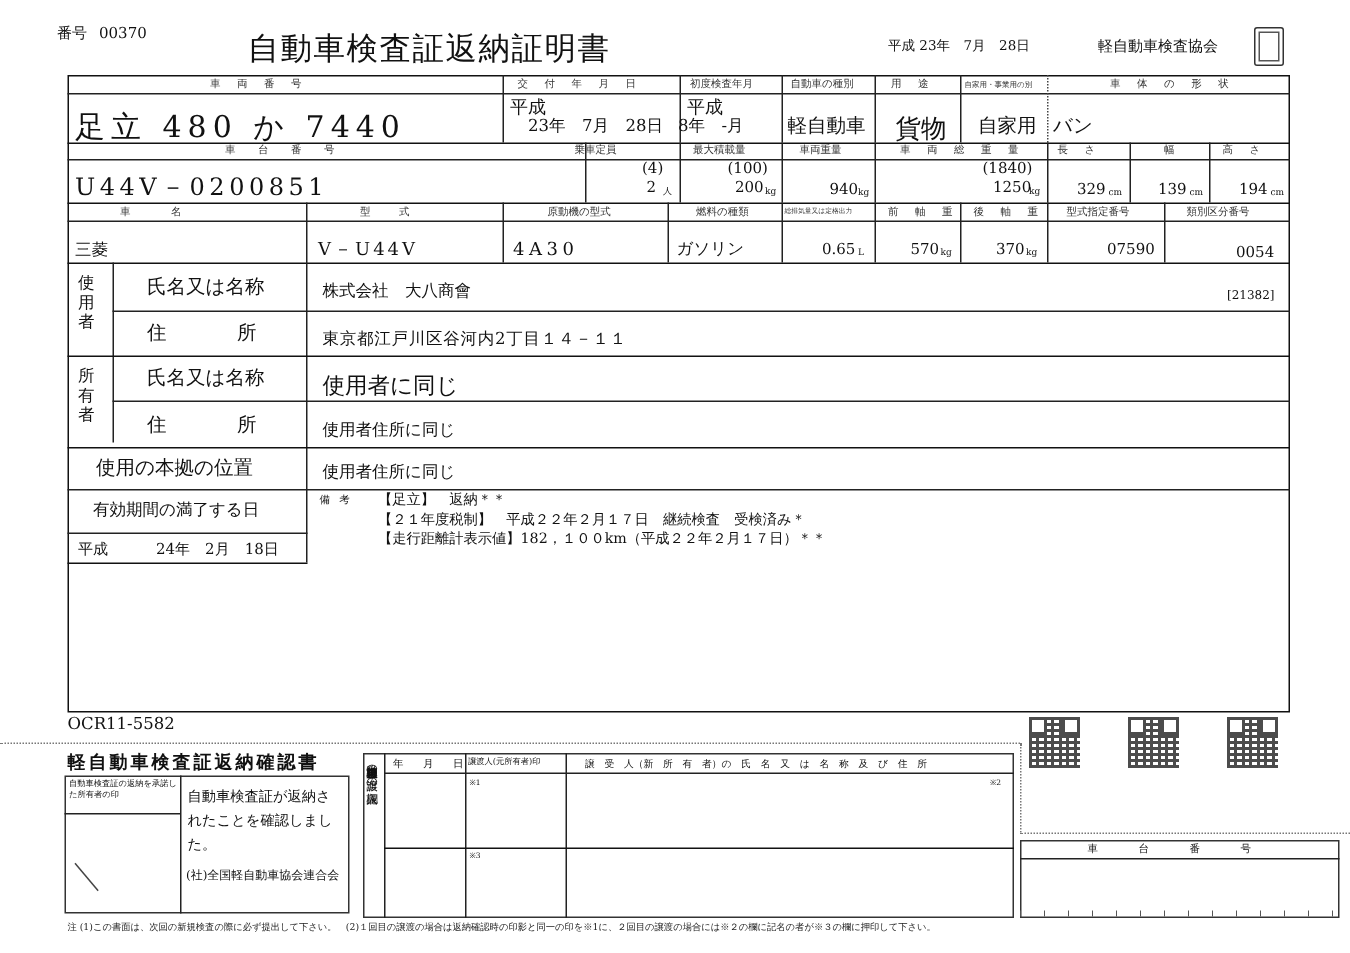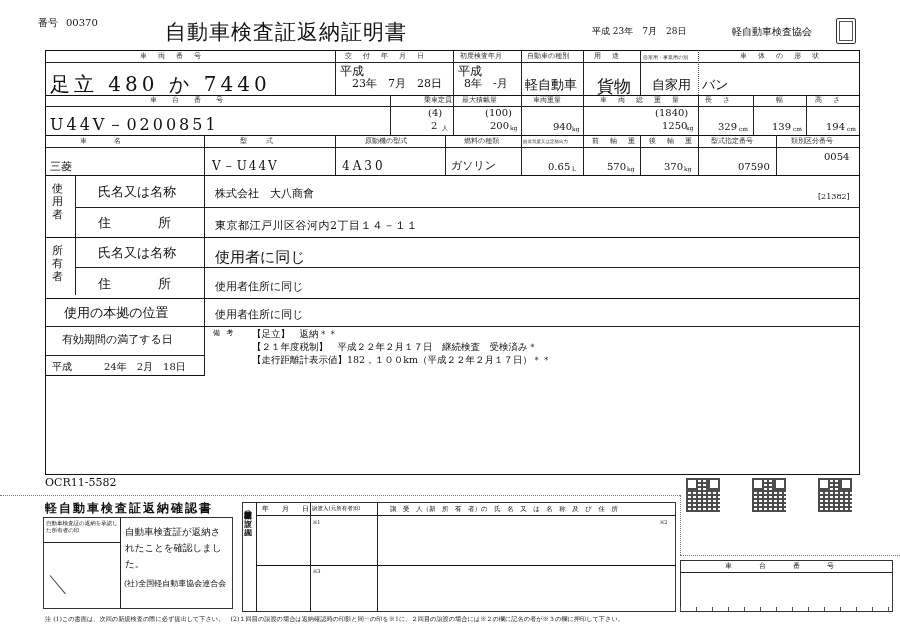--- a/index.html
+++ b/index.html
@@ -56,38 +56,38 @@
 <div class="t hdr" style="left:460px;top:53px;letter-spacing:0;text-align:center;">初度検査年月</div>
 <div class="t hdr" style="left:527px;top:53px;letter-spacing:0;">自動車の種別</div>
 <div class="t hdr" style="left:594px;top:53px;">用　途</div>
 <div class="t hdrs" style="left:643px;top:55px;">自家用・事業用の別</div>
 <div class="t hdr" style="left:740px;top:53px;">車　体　の　形　状</div>
 
 <div class="t big" style="left:50px;top:74px;">足立 480 か 7440</div>
 <div class="t val" style="left:340px;top:65px;">平成</div>
 <div class="t val" style="left:352px;top:78px;font-size:11px;">23年　7月　28日</div>
 <div class="t val" style="left:458px;top:65px;">平成</div>
-<div class="t val" style="left:464px;top:78px;font-size:11px;">8年　-月</div>
+<div class="t val" style="left:452px;top:78px;font-size:11px;">8年　-月</div>
 <div class="t" style="left:525px;top:78px;font-size:13px;">軽自動車</div>
 <div class="t" style="left:597px;top:78px;font-size:17px;">貨物</div>
 <div class="t" style="left:652px;top:78px;font-size:13px;">自家用</div>
 <div class="t" style="left:702px;top:78px;font-size:13px;">バン</div>
 
 <div class="hl" style="left:45px;top:106px;width:815px;"></div>
 <div class="hlb" style="left:45px;top:135px;width:815px;"></div>
 <div class="vl" style="left:390px;top:95px;height:40px;"></div>
 <div class="vl" style="left:453px;top:95px;height:40px;"></div>
 <div class="vl" style="left:521px;top:95px;height:40px;"></div>
 <div class="vl" style="left:583px;top:95px;height:40px;"></div>
 <div class="vl" style="left:698px;top:95px;height:40px;"></div>
 <div class="vl" style="left:753px;top:95px;height:40px;"></div>
 <div class="vl" style="left:806px;top:95px;height:40px;"></div>
 
 <div class="t hdr" style="left:150px;top:97px;letter-spacing:4px;">車　台　番　号</div>
-<div class="t hdr" style="left:424px;top:97px;letter-spacing:0;">乗車定員</div>
+<div class="t hdr" style="left:383px;top:97px;letter-spacing:0;">乗車定員</div>
 <div class="t hdr" style="left:462px;top:97px;letter-spacing:0;">最大積載量</div>
 <div class="t hdr" style="left:533px;top:97px;letter-spacing:0;">車両重量</div>
 <div class="t hdr" style="left:600px;top:97px;">車　両　総　重　量</div>
 <div class="t hdr" style="left:705px;top:97px;">長　さ</div>
 <div class="t hdr" style="left:776px;top:97px;">幅</div>
 <div class="t hdr" style="left:815px;top:97px;">高　さ</div>
 
 <div class="t big" style="left:50px;top:117px;font-size:16px;letter-spacing:3px;">U44V－0200851</div>
 <div class="t sm" style="left:428px;top:108px;">(4)</div>
 <div class="t sm" style="left:431px;top:121px;">2</div>
@@ -132,21 +132,21 @@
 <div class="t" style="left:212px;top:160px;font-size:12px;letter-spacing:2px;">V－U44V</div>
 <div class="t" style="left:342px;top:160px;font-size:12px;letter-spacing:3px;">4A30</div>
 <div class="t" style="left:451px;top:160px;font-size:11px;">ガソリン</div>
 <div class="t sm" style="left:548px;top:162px;">0.65</div>
 <div class="t unit" style="left:572px;top:166px;">L</div>
 <div class="t sm" style="left:607px;top:162px;">570</div>
 <div class="t unit" style="left:627px;top:166px;">kg</div>
 <div class="t sm" style="left:664px;top:162px;">370</div>
 <div class="t unit" style="left:684px;top:166px;">kg</div>
 <div class="t sm" style="left:738px;top:162px;">07590</div>
-<div class="t sm" style="left:824px;top:152px;">0054</div>
+<div class="t sm" style="left:824px;top:164px;">0054</div>
 
 <div class="vl" style="left:75px;top:175px;height:120px;"></div>
 <div class="hl" style="left:75px;top:207px;width:785px;"></div>
 <div class="hlb" style="left:45px;top:237px;width:815px;"></div>
 <div class="hl" style="left:75px;top:267px;width:785px;"></div>
 <div class="hlb" style="left:45px;top:298px;width:815px;"></div>
 <div class="hl" style="left:45px;top:326px;width:815px;"></div>
 <div class="hl" style="left:45px;top:355px;width:160px;"></div>
 <div class="hlb" style="left:45px;top:375px;width:160px;"></div>
 

